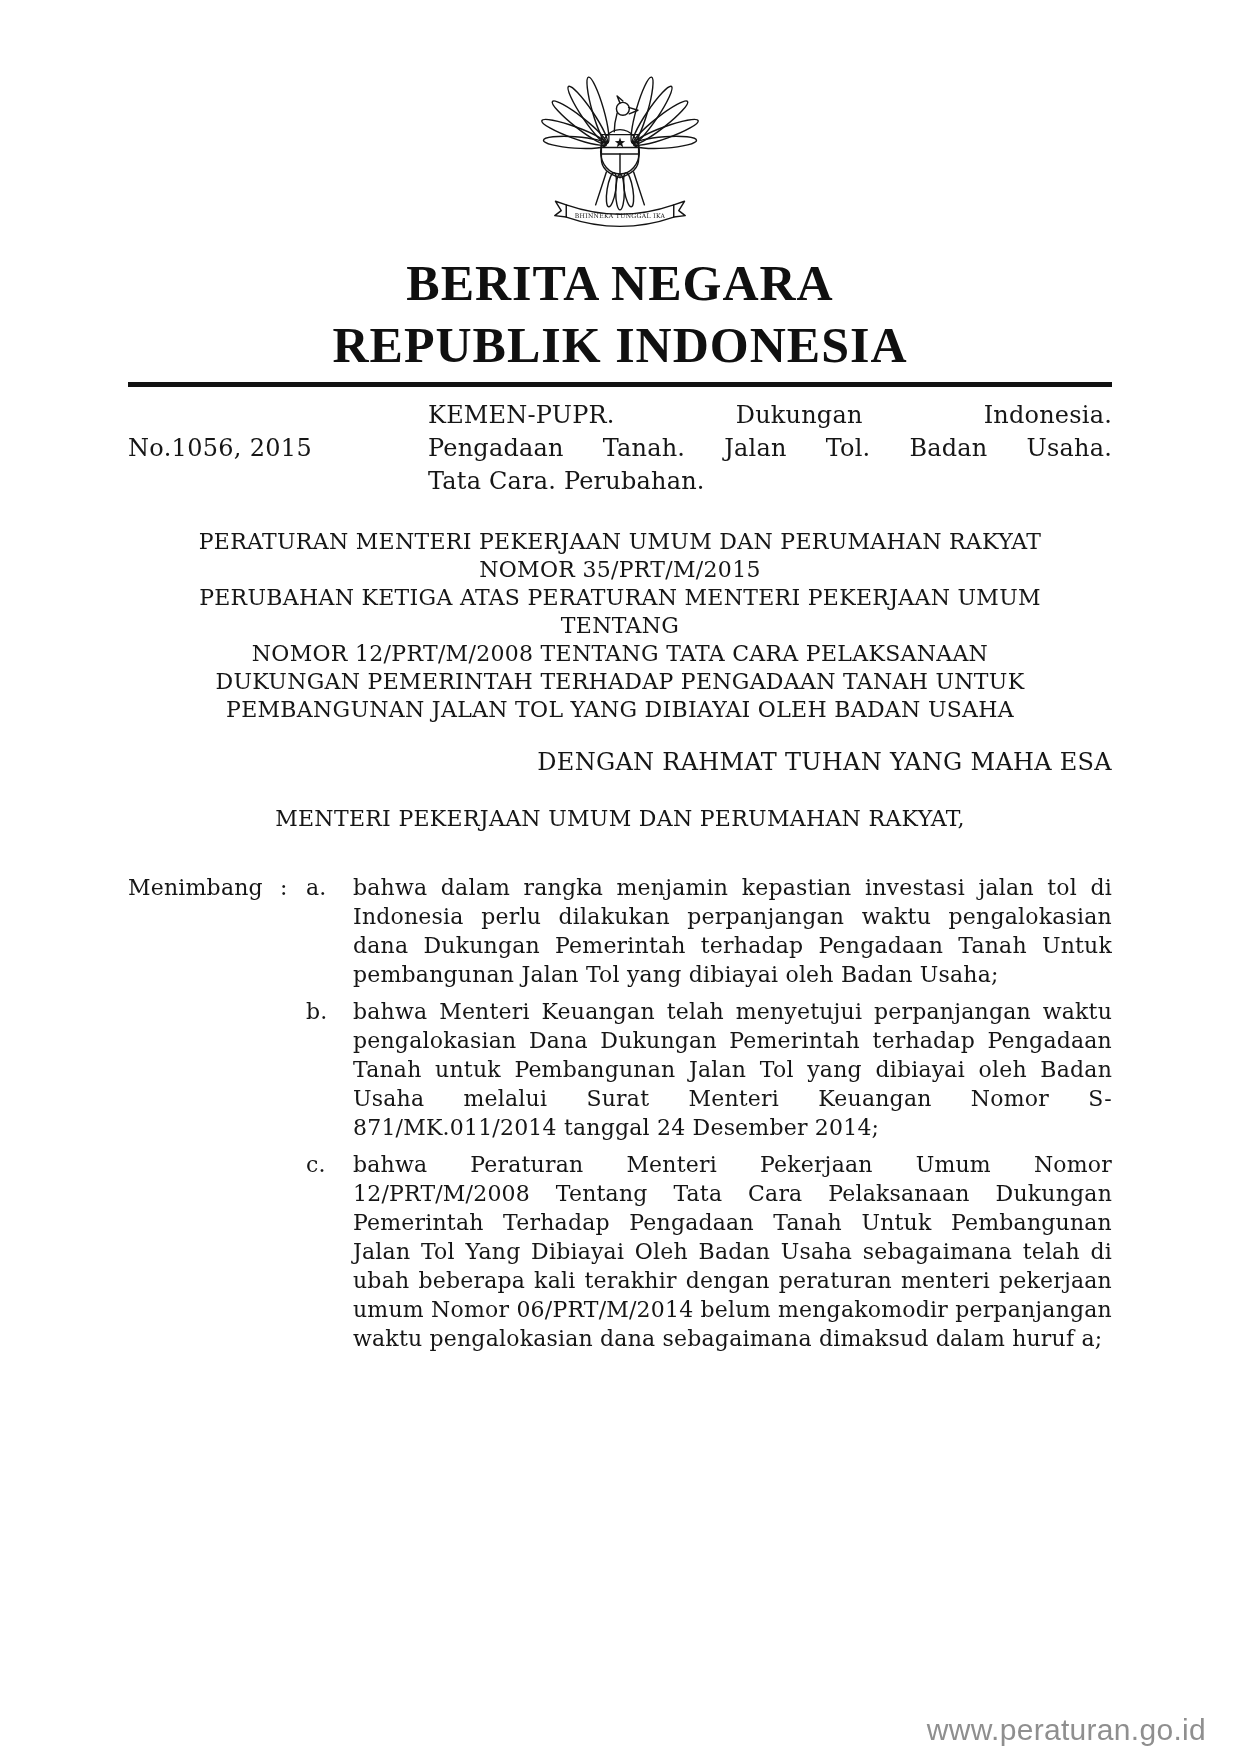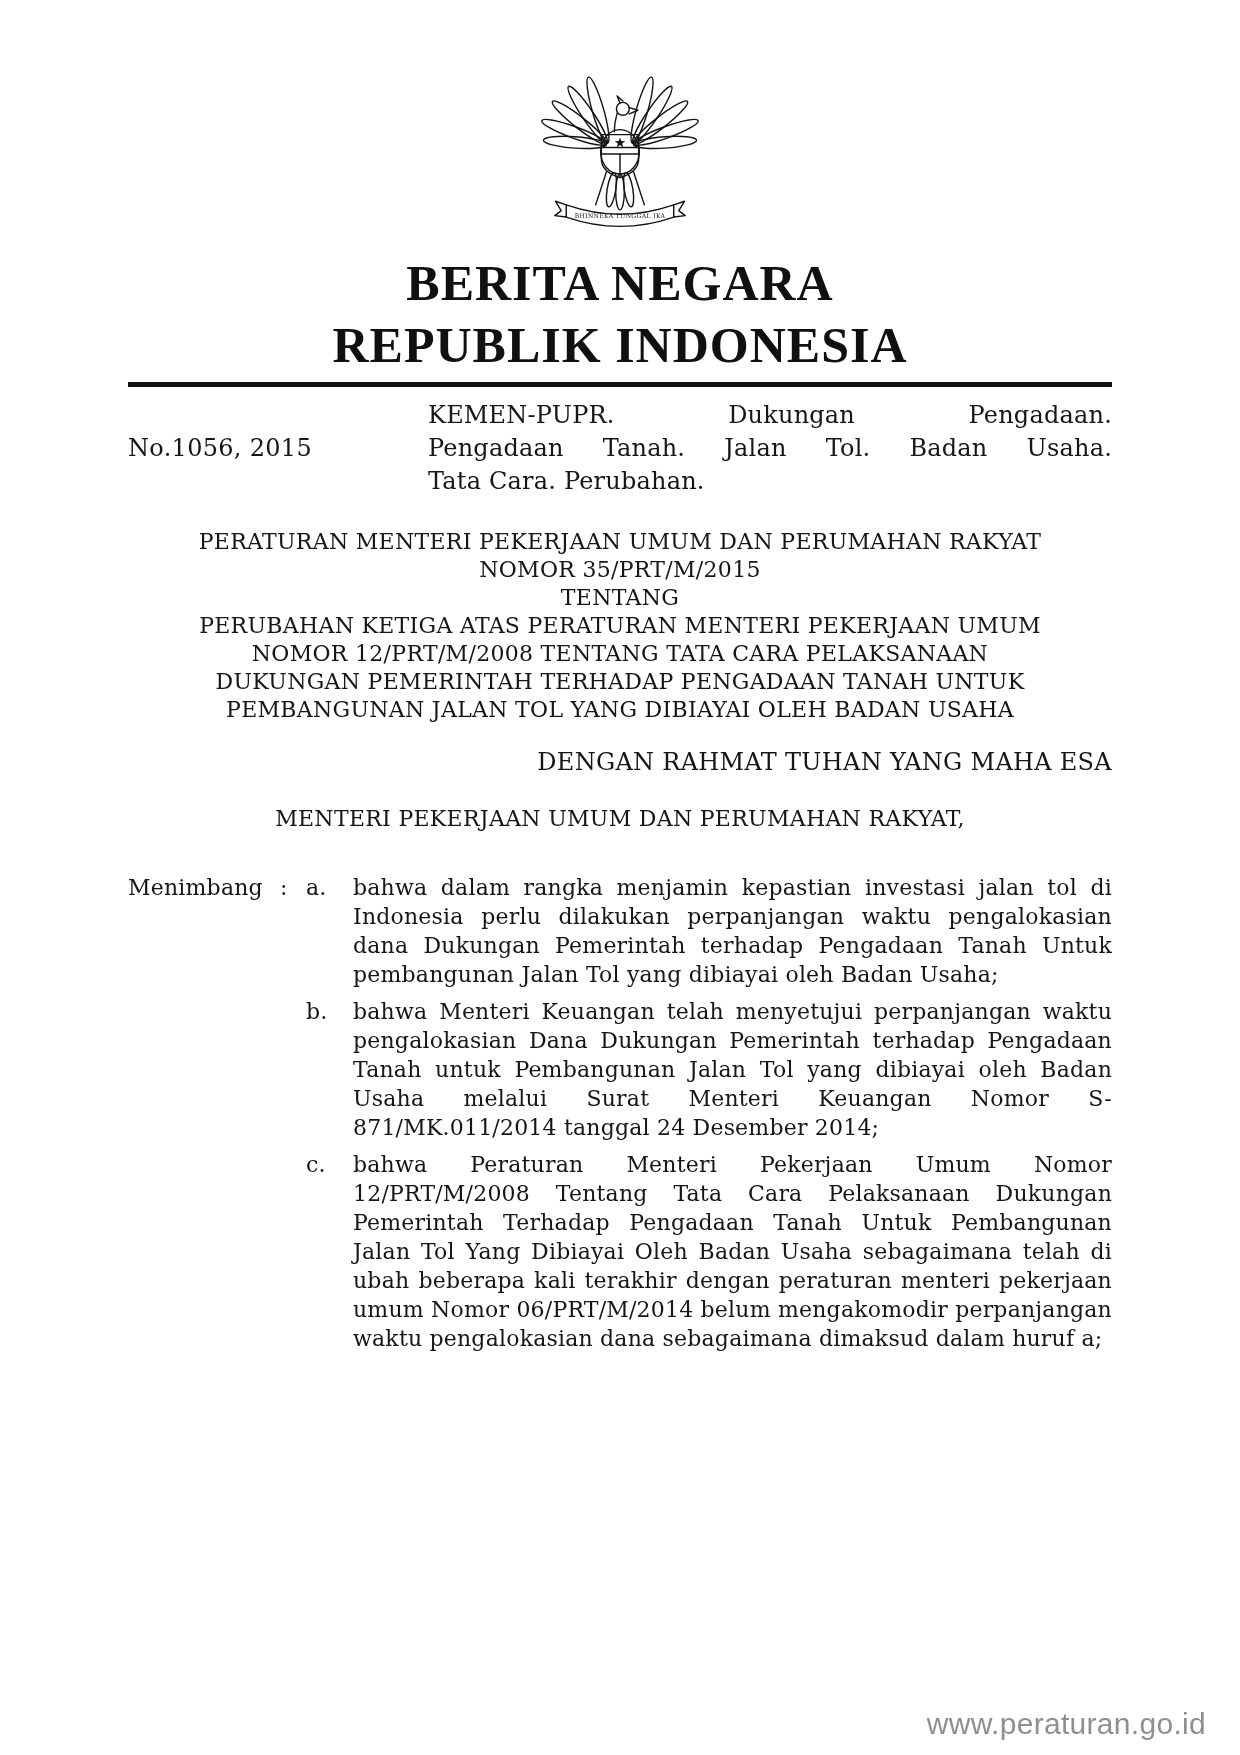--- a/index.html
+++ b/index.html
@@ -36,21 +36,21 @@
   
   .considering{
     display:grid;grid-template-columns:152px 26px 47px 1fr;
     margin-top:42px;font-size:22px;line-height:29px;letter-spacing:.2px;
     row-gap:8px;
   }
   .c-text{text-align:justify}
 
   
   .watermark{
-    position:absolute;right:34px;bottom:14px;
+    position:absolute;right:34px;bottom:8px;
     font-family:"Liberation Sans",sans-serif;
     font-size:30px;color:#8f8f8f;letter-spacing:.3px;
   }
 
   svg .ln{fill:none;stroke:#141414;stroke-width:2;stroke-linejoin:round;stroke-linecap:round}
   svg .fl{fill:#141414;stroke:none}
   svg text{font-family:"DejaVu Serif",serif}
 </style>
 </head>
 <body>
@@ -105,31 +105,31 @@
 
   <div class="masthead-title">
     <div>BERITA NEGARA</div>
     <div>REPUBLIK INDONESIA</div>
   </div>
   <div class="rule"></div>
 
   <div class="header-row">
     <div class="doc-number">No.1056, 2015</div>
     <div class="subject">
-      <div class="just">KEMEN-PUPR. Dukungan Pengadaan.</div>
+      <div class="just">KEMEN-PUPR. Dukungan Indonesia.</div>
       <div class="just">Pengadaan Tanah. Jalan Tol. Badan Usaha.</div>
       <div>Tata Cara. Perubahan.</div>
     </div>
   </div>
 
   <div class="reg-title">
     <div>PERATURAN MENTERI PEKERJAAN UMUM DAN PERUMAHAN RAKYAT</div>
     <div>NOMOR 35/PRT/M/2015</div>
+    <div>PERUBAHAN KETIGA ATAS PERATURAN MENTERI PEKERJAAN UMUM</div>
     <div>TENTANG</div>
-    <div>PERUBAHAN KETIGA ATAS PERATURAN MENTERI PEKERJAAN UMUM</div>
     <div>NOMOR 12/PRT/M/2008 TENTANG TATA CARA PELAKSANAAN</div>
     <div>DUKUNGAN PEMERINTAH TERHADAP PENGADAAN TANAH UNTUK</div>
     <div>PEMBANGUNAN JALAN TOL YANG DIBIAYAI OLEH BADAN USAHA</div>
   </div>
 
   <div class="invocation">DENGAN RAHMAT TUHAN YANG MAHA ESA</div>
   <div class="authority">MENTERI PEKERJAAN UMUM DAN PERUMAHAN RAKYAT,</div>
 
   <div class="considering">
     <div>Menimbang</div>

